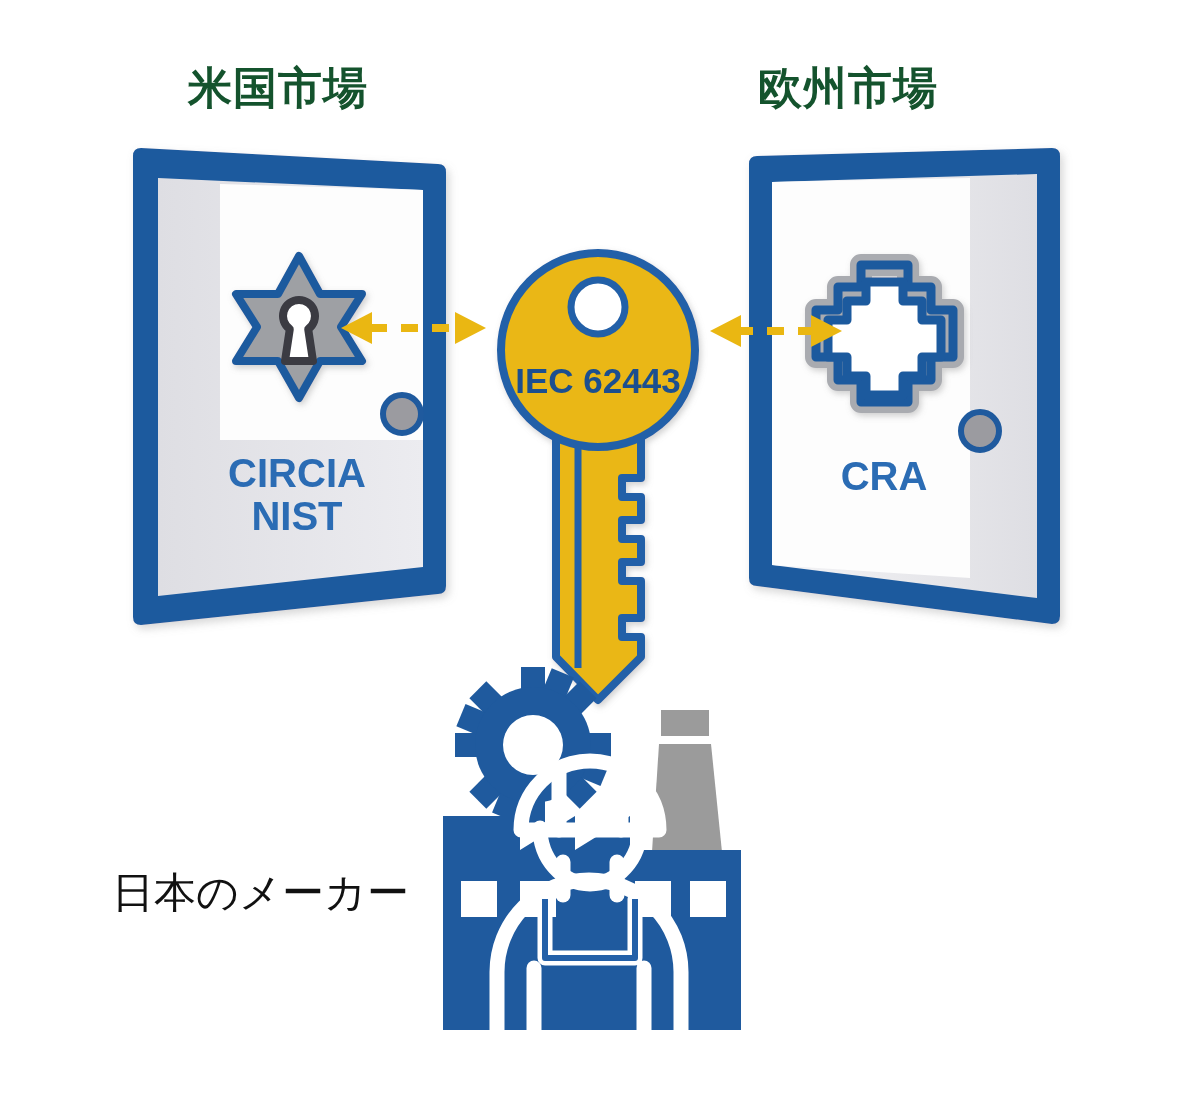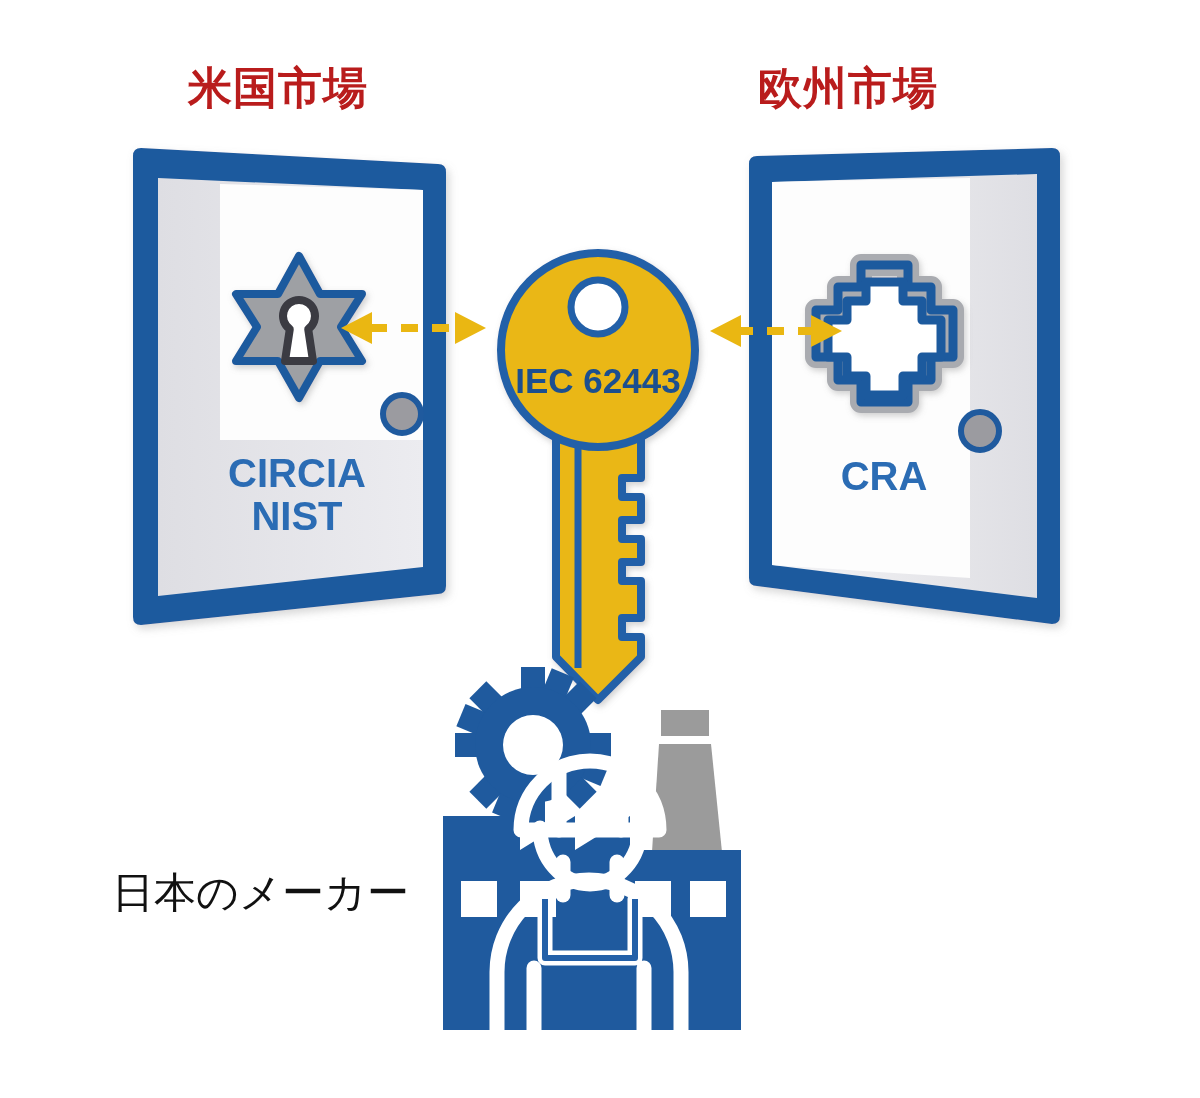--- a/index.html
+++ b/index.html
@@ -24,21 +24,21 @@
     position: absolute;
     inset: 0;
     width: 1200px;
     height: 1098px;
     display: block;
   }
   .hdr-label {
     position: absolute;
     font-size: 44px;
     font-weight: 700;
-    color: #b91c1c;
+    color: #14532d;
     letter-spacing: 1px;
     white-space: nowrap;
     line-height: 1;
   }
   #label-us { left: 188px; top: 66px; }
   #label-eu { left: 758px; top: 66px; }
   #label-maker {
     position: absolute;
     left: 112px;
     top: 872px;

